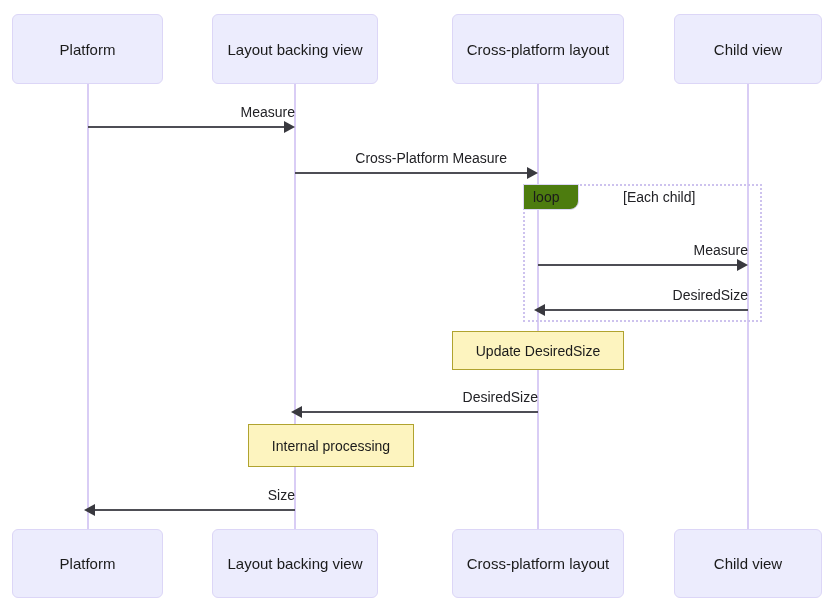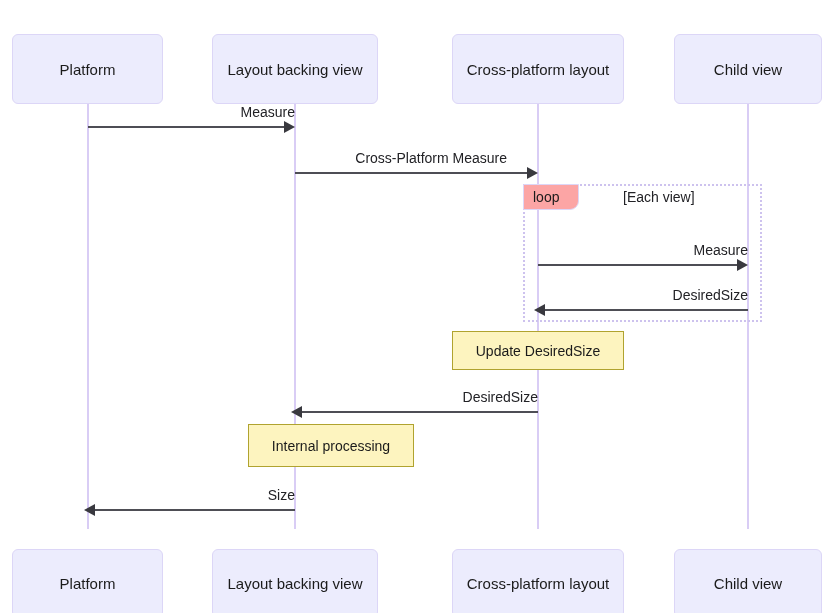--- a/index.html
+++ b/index.html
@@ -22,21 +22,20 @@
   }
   .actor-box {
     position: absolute;
     background: #ececfd;
     border: 1px solid #dcd6f7;
     border-radius: 6px;
     box-sizing: border-box;
     display: flex;
     align-items: center;
     justify-content: center;
-    margin-top: 20px;
   }
   .actor-label {
     font-size: 15px;
     color: #1b1b1b;
     line-height: 1;
     text-align: center;
     white-space: nowrap;
   }
   .msg-line {
     position: absolute;
@@ -65,21 +64,21 @@
     line-height: 1;
   }
   .loop-box {
     position: absolute;
     border: 2px dotted #cdc2ee;
     box-sizing: border-box;
     background: transparent;
   }
   .loop-tag {
     position: absolute;
-    background: #fca5a5;
+    background: #4d7c0f;
     border: 1px solid #dcd6f7;
     border-bottom-right-radius: 9px;
     box-sizing: border-box;
     display: flex;
     align-items: center;
     padding-left: 9px;
     font-size: 14px;
     color: #1b1b1b;
   }
   .loop-cond {
@@ -133,21 +132,21 @@
   <div class="msg-label" style="left:88px; top:105px; width:207px;">Measure</div>
 
   <div class="msg-line" style="left:295px; top:172px; width:236px;"></div>
   <div class="arrowhead right" style="left:527px; top:167px;"></div>
   <div class="msg-label" style="left:295px; top:151px; width:212px;">Cross-Platform Measure</div>
 
   <div class="loop-box" style="left:523px; top:184px; width:239px; height:138px;"></div>
   <div class="loop-tag" style="left:523px; top:184px; width:56px; height:26px;">
     <span>loop</span>
   </div>
-  <div class="loop-cond" style="left:623px; top:190px;">[Each view]</div>
+  <div class="loop-cond" style="left:623px; top:190px;">[Each child]</div>
 
   <div class="msg-line" style="left:538px; top:264px; width:203px;"></div>
   <div class="arrowhead right" style="left:737px; top:259px;"></div>
   <div class="msg-label" style="left:538px; top:243px; width:210px;">Measure</div>
 
   <div class="msg-line" style="left:545px; top:309px; width:203px;"></div>
   <div class="arrowhead left" style="left:534px; top:304px;"></div>
   <div class="msg-label" style="left:538px; top:288px; width:210px;">DesiredSize</div>
 
   <div class="note-box" style="left:452px; top:331px; width:172px; height:39px;align-items:center;">

